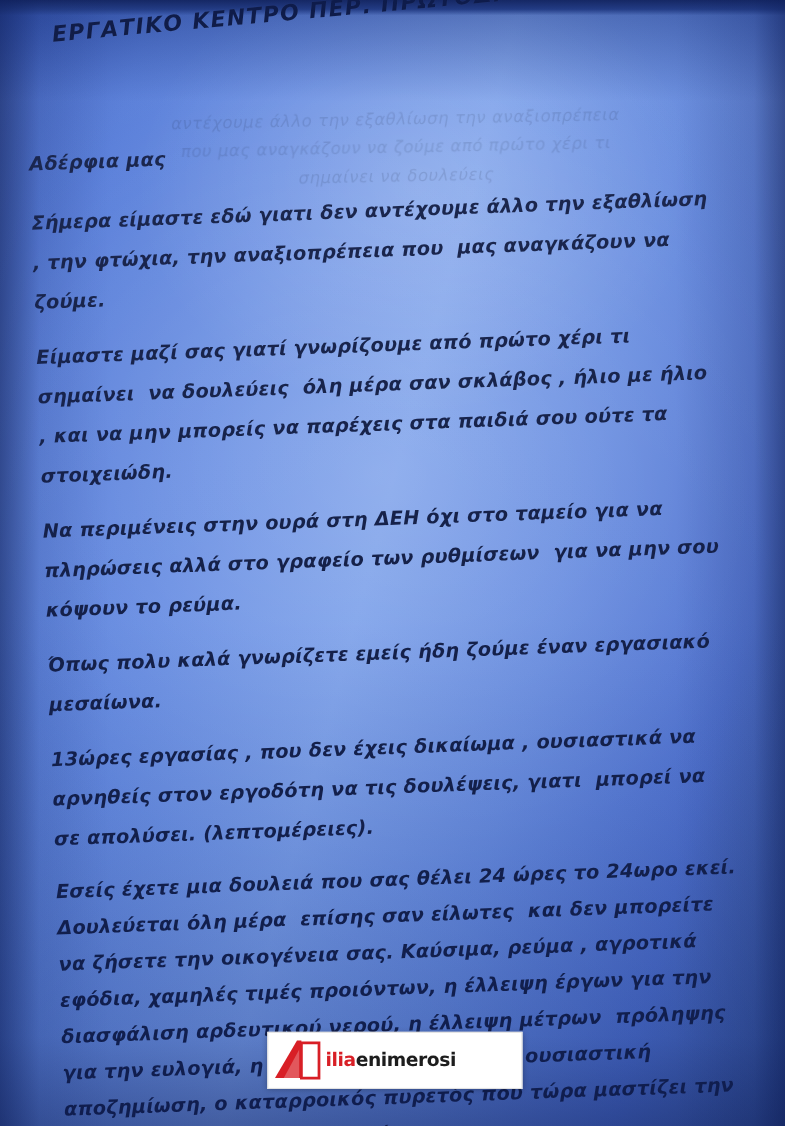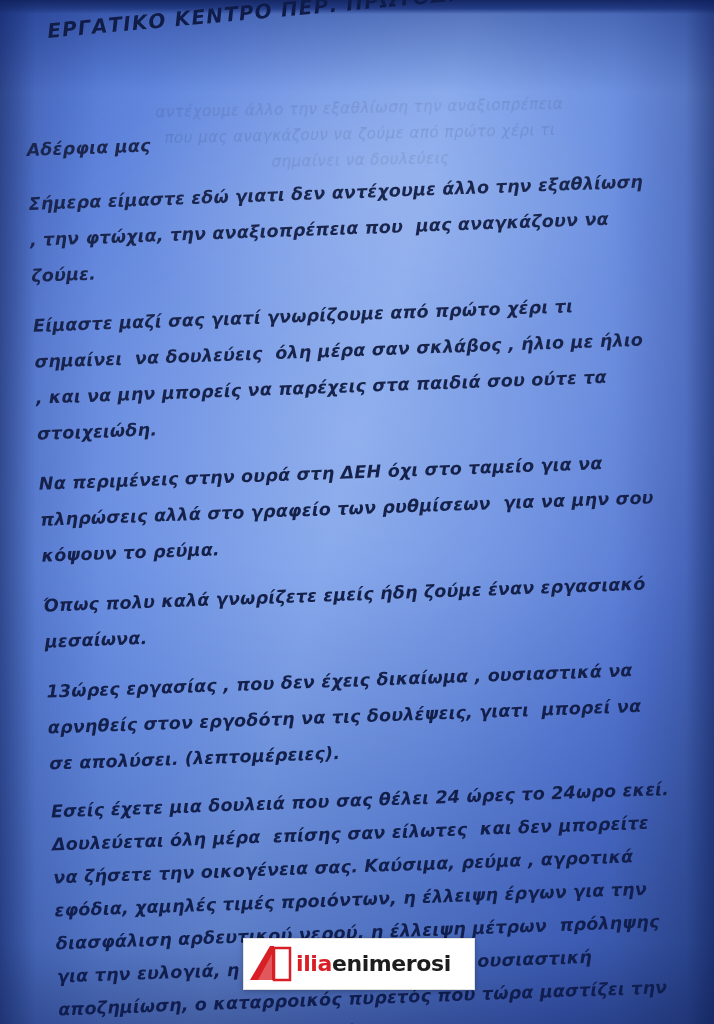--- a/index.html
+++ b/index.html
@@ -123,21 +123,21 @@
   }
   #logo-mark {
     width: 52px;
     height: 48px;
     position: relative;
     flex: 0 0 auto;
   }
   #logo-mark svg { display:block; }
   #logo-text {
     font-family: "DejaVu Sans", sans-serif;
-    font-size: 22px;
+    font-size: 17px;
     font-weight: 700;
     letter-spacing: -0.4px;
     line-height: 1;
     white-space: nowrap;
   }
   #logo-text .w1 { color: #d81f26; }
   #logo-text .w2 { color: #1d1d1d; }
   
   #glare {
     position: absolute;

